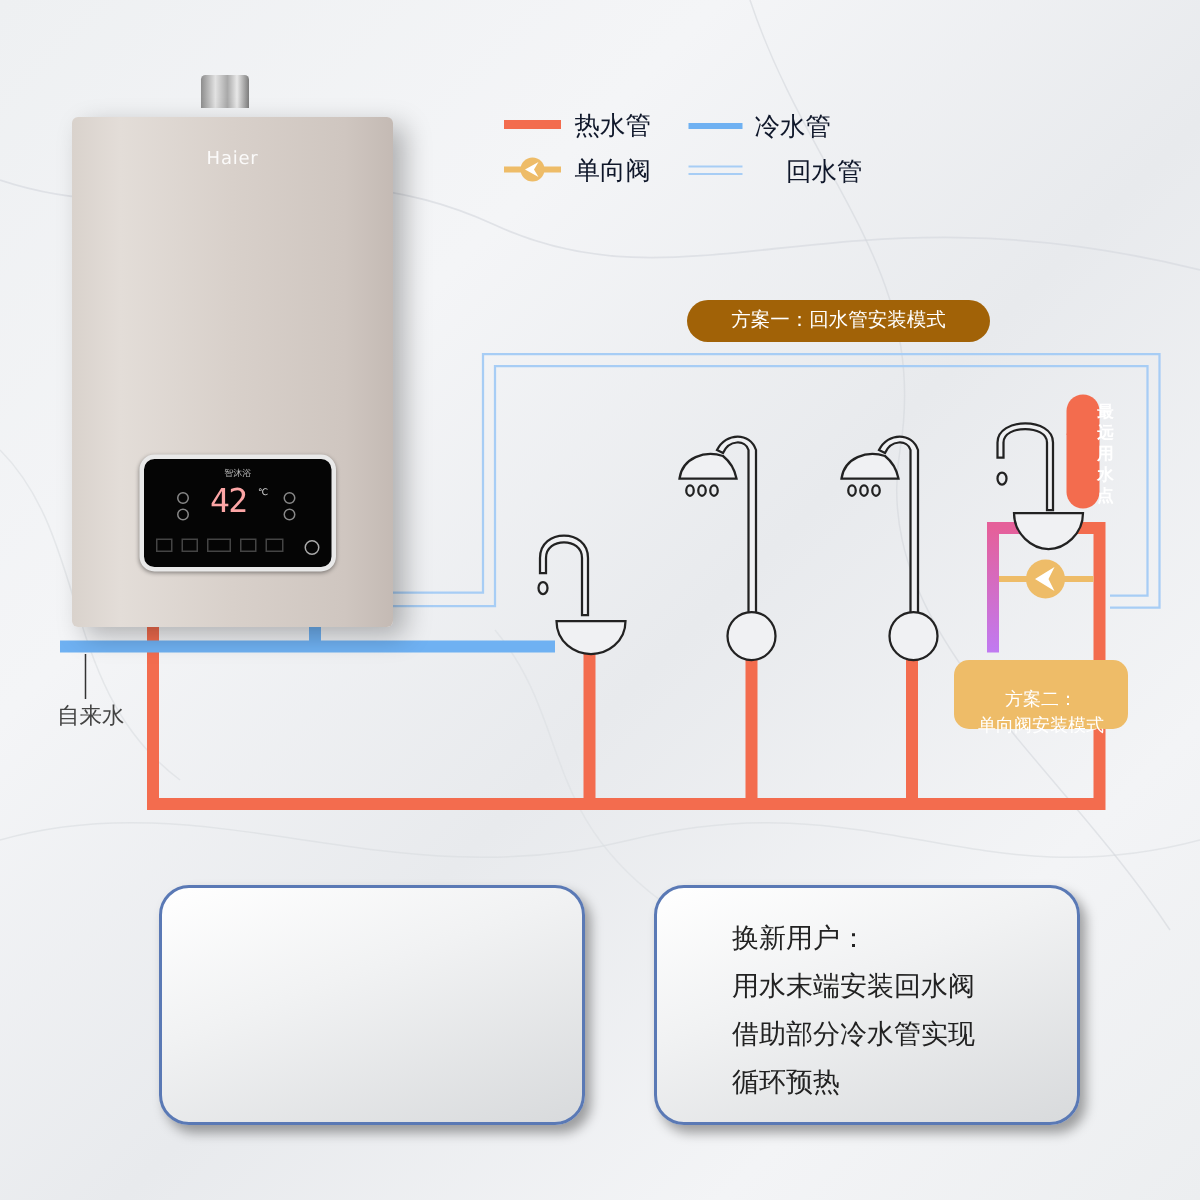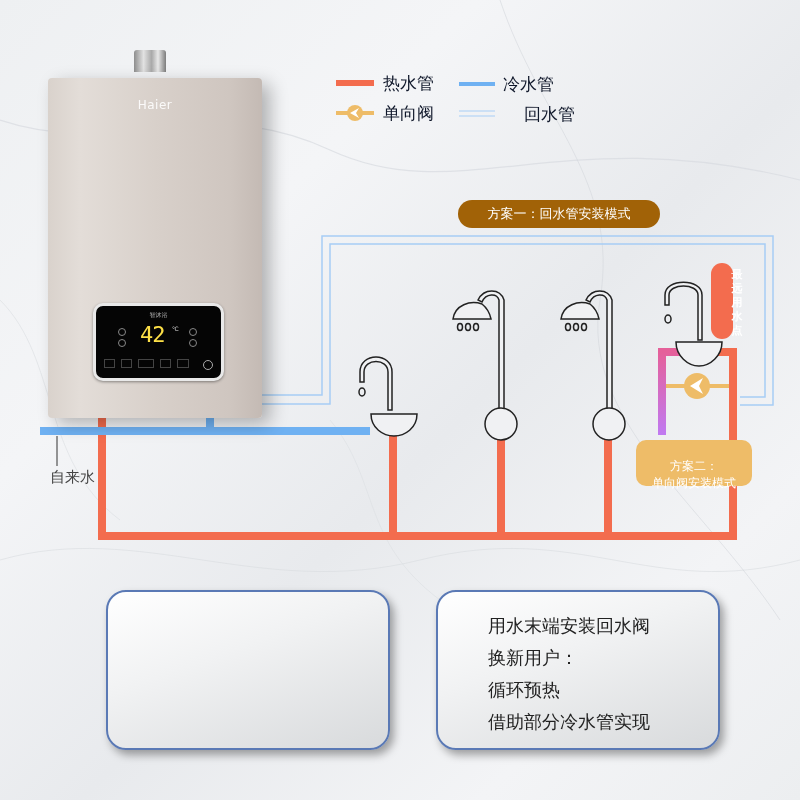--- a/index.html
+++ b/index.html
@@ -12,34 +12,34 @@
     background: linear-gradient(90deg,#d9d2cc 0%,#e3ddd8 15%,#d8d0ca 50%,#cfc6c0 85%,#c4bab4 100%);
     border-radius:4px; box-shadow: 8px 6px 18px rgba(0,0,0,0.28); }
   .flue { position:absolute; left:134px; top:50px; width:32px; height:22px;
     background: linear-gradient(90deg,#8d8d8d,#e2e2e2 30%,#a9a9a9 55%,#e8e8e8 75%,#7c7c7c);
     border-radius:3px 3px 0 0; }
   .brand { position:absolute; left:0; width:100%; top:20px; text-align:center; color:#fff;
     font-size:12px; letter-spacing:0.5px; opacity:0.9; }
   .panel { position:absolute; left:45px; top:225px; width:125px; height:72px; background:#050505;
     border:3px solid #e9e9e9; border-radius:10px; box-shadow:0 1px 3px rgba(0,0,0,0.4); }
   .panel-logo { position:absolute; top:5px; left:0; width:100%; text-align:center; font-size:6px; color:#bbb; }
-  .panel-temp { position:absolute; top:16px; left:44px; color:#fde047; font-size:22px; font-family:"DejaVu Sans Mono", monospace; letter-spacing:-1px; }
+  .panel-temp { position:absolute; top:16px; left:44px; color:#fca5a5; font-size:22px; font-family:"DejaVu Sans Mono", monospace; letter-spacing:-1px; }
   .panel-unit { position:absolute; top:19px; left:76px; color:#ddd; font-size:6px; line-height:8px; }
   .panel-btns { position:absolute; bottom:10px; left:8px; right:8px; display:flex; gap:6px; align-items:center; }
   .panel-btns span { font-size:4px; color:#888; border:1px solid #444; padding:1px 2px; }
   .panel-power { position:absolute; right:8px; bottom:8px; width:8px; height:8px; border:1px solid #aaa; border-radius:50%; }
   .panel-ic { position:absolute; width:6px; height:6px; border:1px solid #888; border-radius:50%; }
   .legend-label { position:absolute; font-size:17px; color:#0f172a; }
   .tag-blue { position:absolute; left:458px; top:200px; width:202px; height:28px; border-radius:14px;
     background:#a16207; color:#fff; font-size:13px; text-align:center; line-height:28px; }
   .tag-orange { position:absolute; left:636px; top:440px; width:116px; height:46px; border-radius:10px;
     background:#eebc68; color:#fff; font-size:12px; text-align:center; line-height:17px; padding-top:18px; box-sizing:border-box; }
   .tag-far { position:absolute; left:711px; top:263px; width:22px; height:76px; border-radius:11px;
     background:#f36c4e; color:#fff; font-size:11px; font-weight:bold; text-align:center; line-height:14px; padding-top:5px; box-sizing:border-box;padding-left:20px; }
-  .tap-label { position:absolute; left:38px; top:468px; font-size:15px; color:#444;margin-left:12px; }
+  .tap-label { position:absolute; left:38px; top:468px; font-size:15px; color:#444; }
   .card { position:absolute; top:590px; width:284px; height:160px; border-radius:20px;
     border:2px solid #5a79b5; box-sizing:border-box;
     background: linear-gradient(160deg,#ffffff 0%,#f1f2f3 40%,#d8dadc 100%);
     box-shadow: 4px 5px 8px rgba(0,0,0,0.35); }
   .card p { margin:0; font-size:18px; color:#222; line-height:32px; white-space:nowrap; }
   .card-left { left:106px; }
   .card-left .card-text { position:absolute; left:22px; top:35px; }
   .card-right { left:436px; }
   .card-right .card-text { position:absolute; left:50px; top:18px; }
 </style>
@@ -179,18 +179,18 @@
 </div>
 
 <div class="tap-label">自来水</div>
 
 <div class="card card-left">
   <div class="card-text">
   </div>
 </div>
 <div class="card card-right">
   <div class="card-text">
+    <p>换新用户：</p>
     <p>用水末端安装回水阀</p>
-    <p>换新用户：</p>
+    <p>借助部分冷水管实现</p>
     <p>循环预热</p>
-    <p>借助部分冷水管实现</p>
   </div>
 </div>
 
 </body></html>

